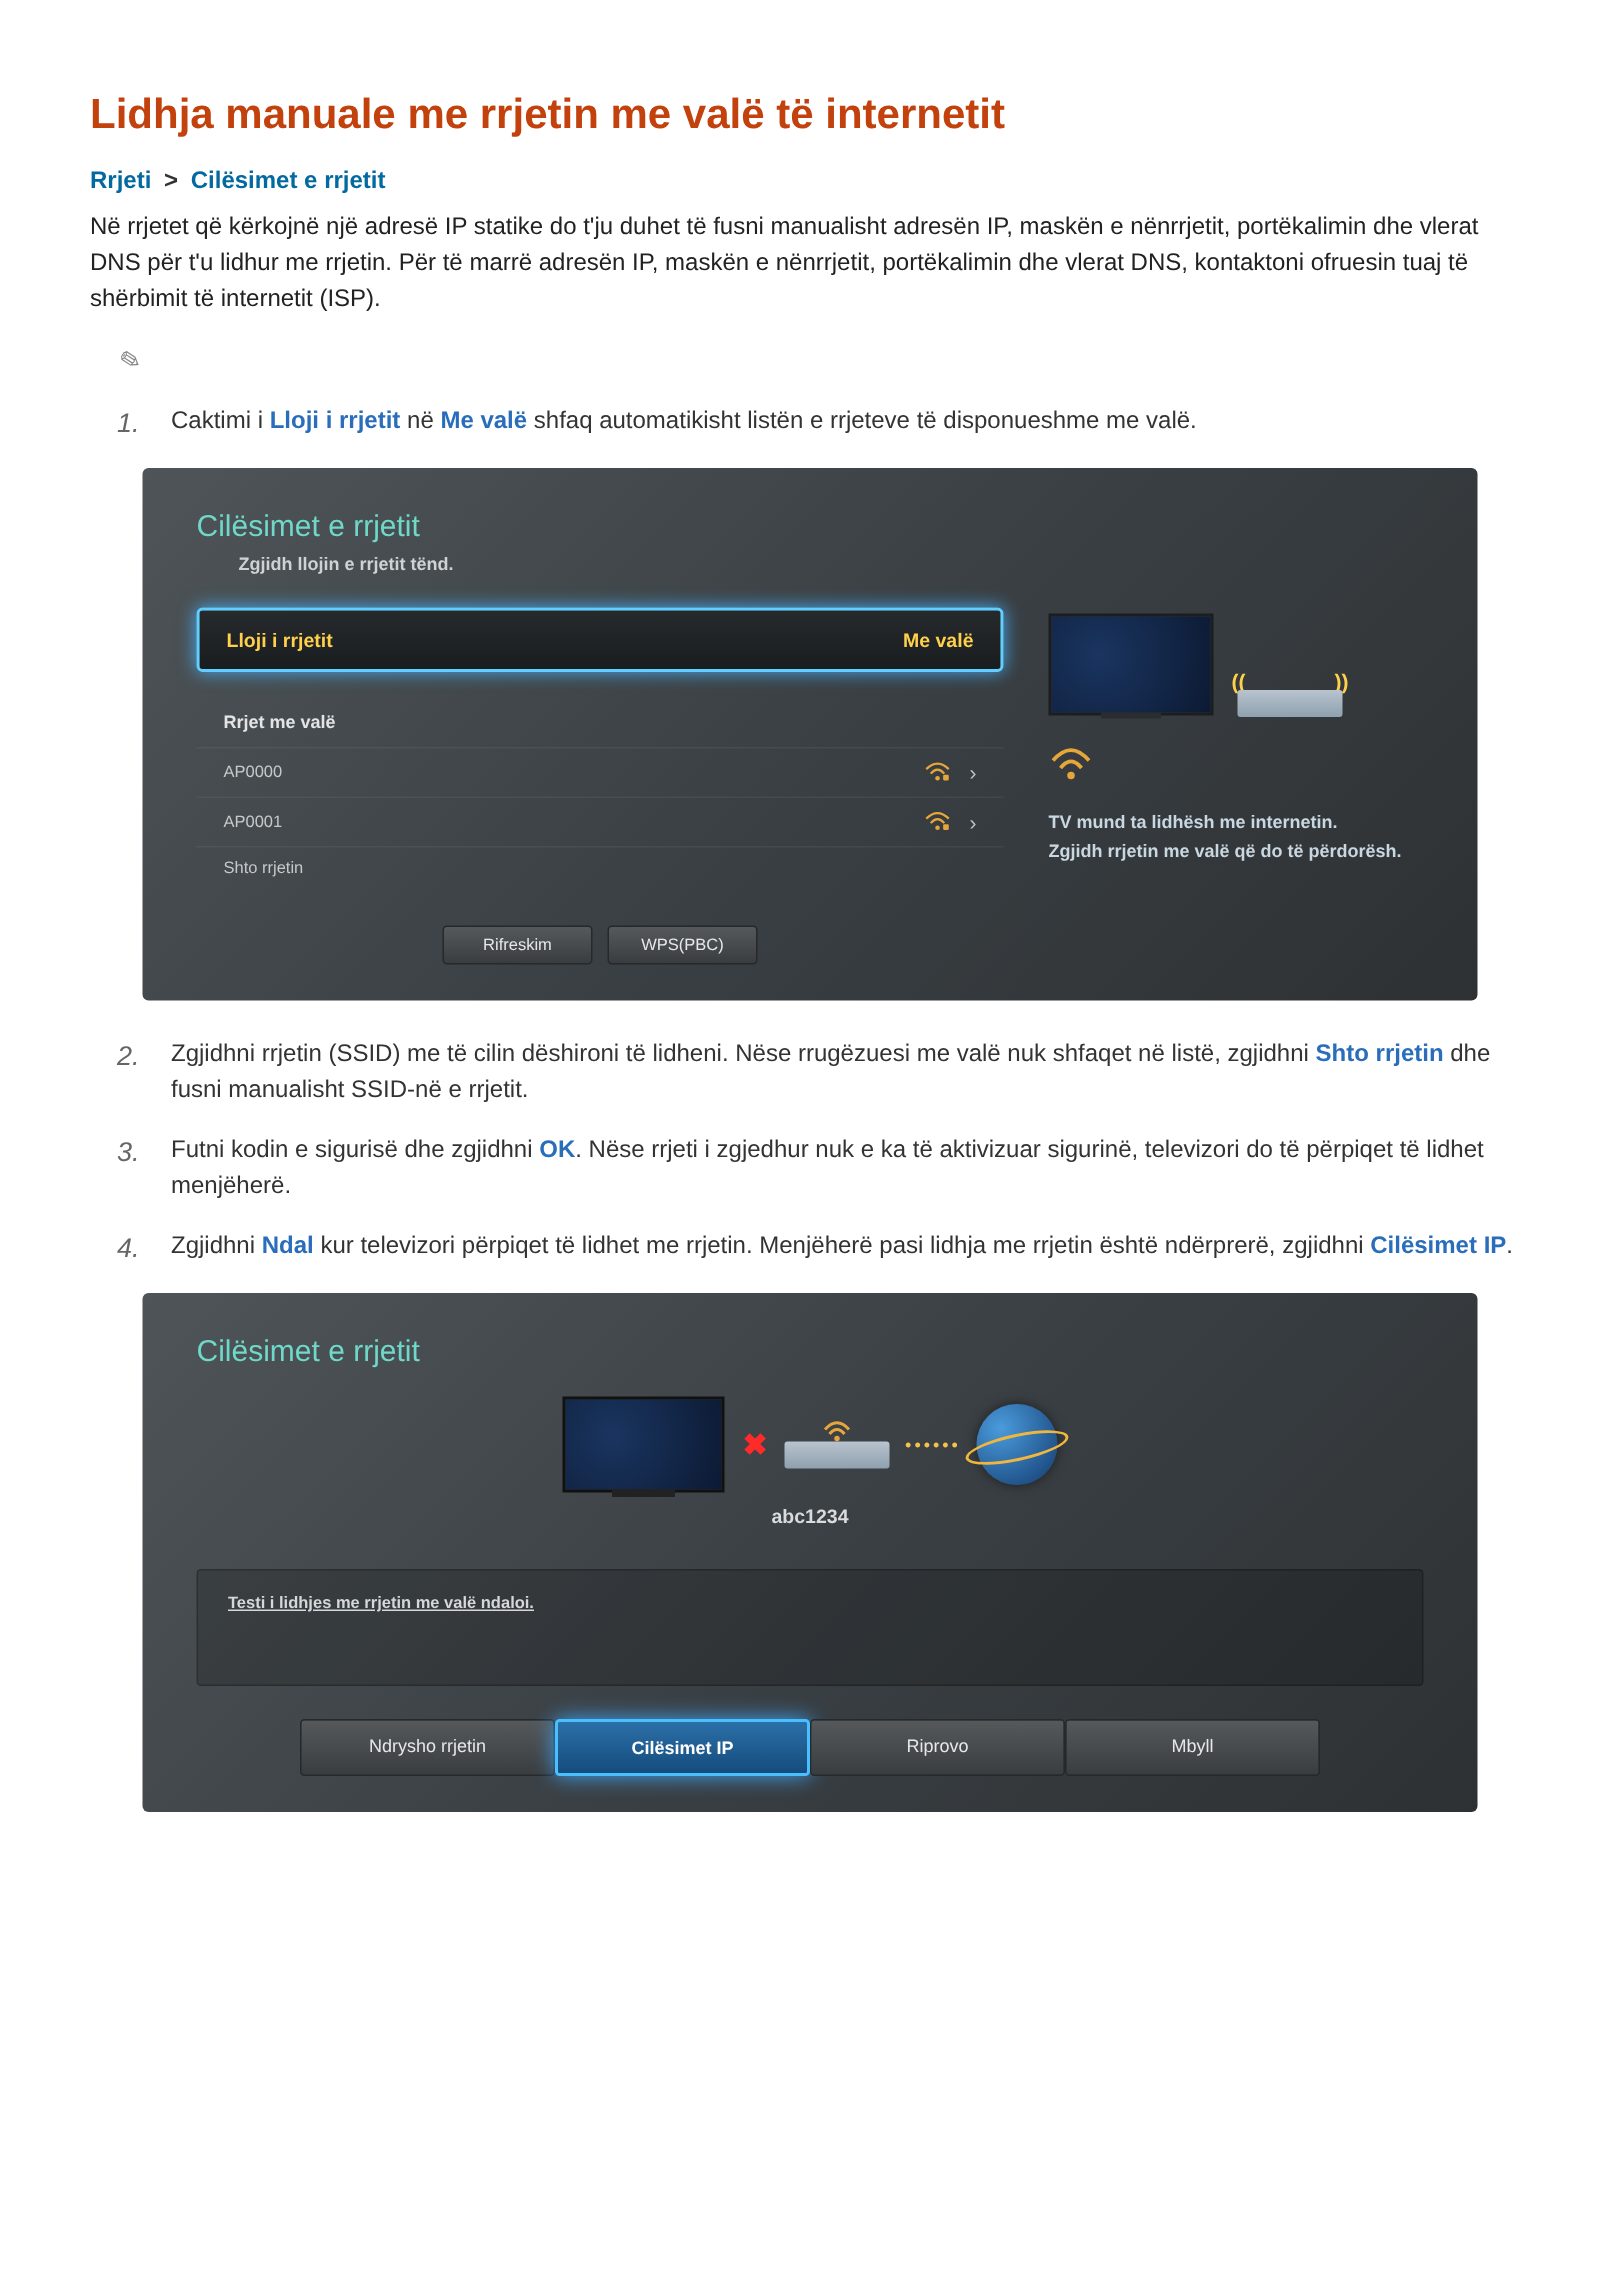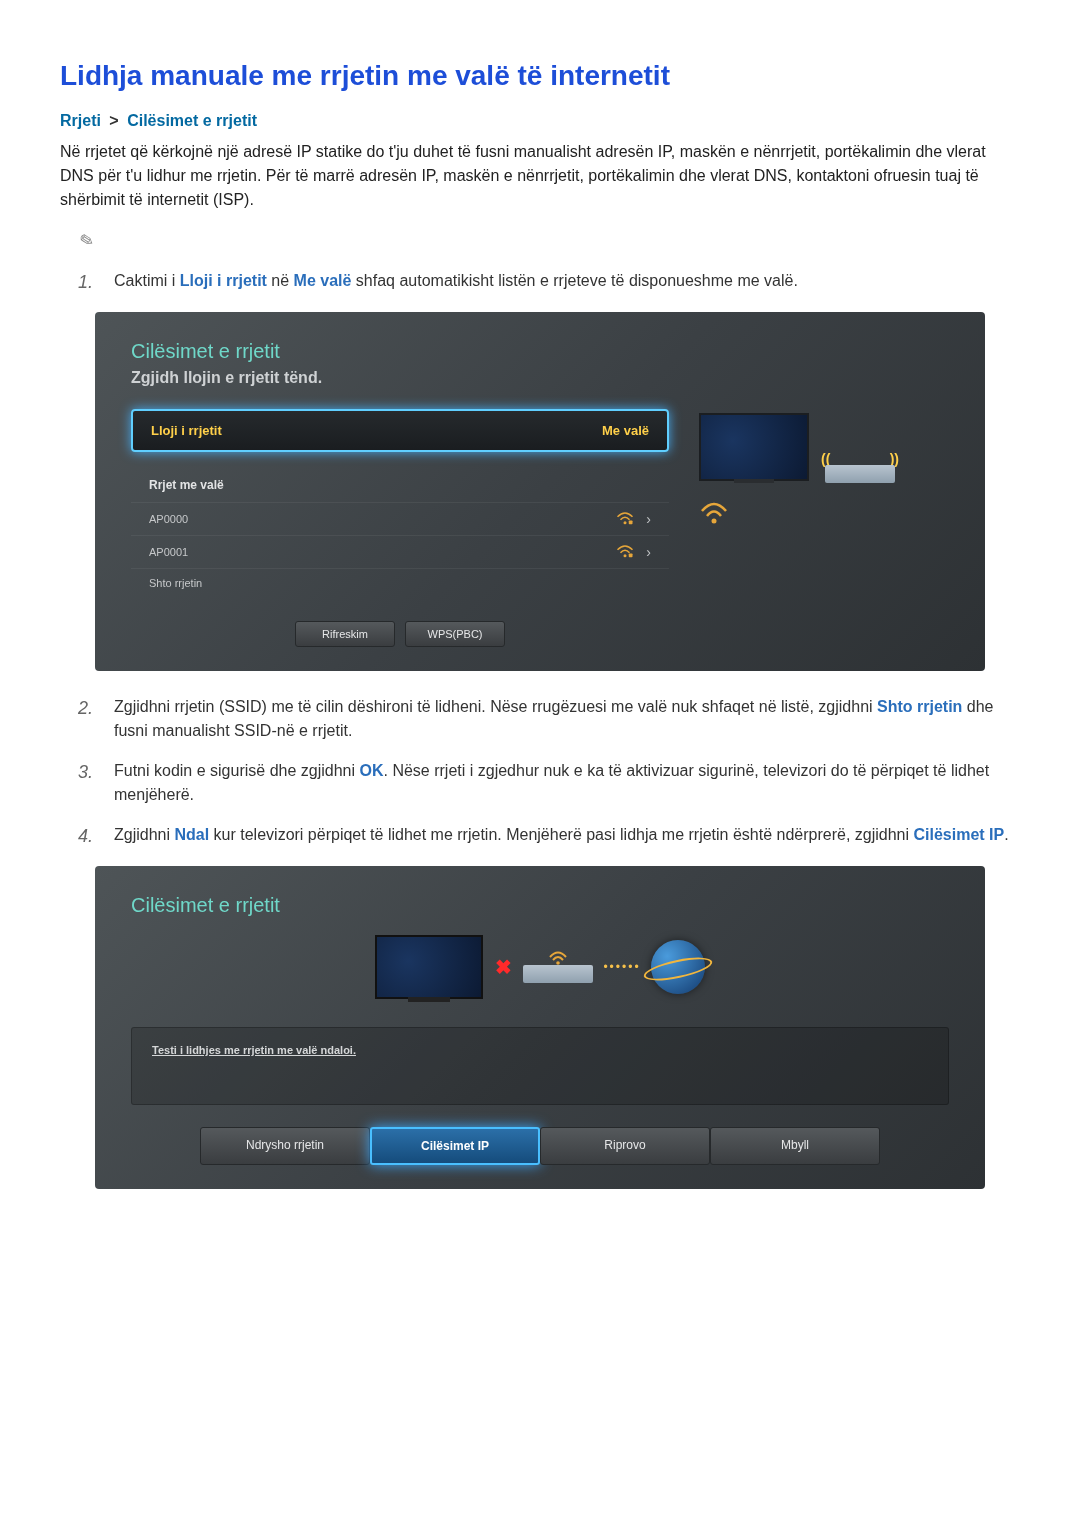--- a/index.html
+++ b/index.html
@@ -4,21 +4,21 @@
 <style>
   * { box-sizing: border-box; margin: 0; padding: 0; }
   body {
     font-family: Arial, Helvetica, sans-serif;
     background: #ffffff;
     width: 1080px;
     padding: 60px 60px 40px 60px;
     color: #333;
   }
   h1 {
-    color: #1d4ed8;
+    color: #c2410c;
     font-size: 28px;
     font-weight: bold;
     margin-bottom: 20px;
   }
   .breadcrumb {
     font-size: 16px;
     font-weight: bold;
     margin-bottom: 10px;
   }
   .breadcrumb .link { color: #0369a1; margin-top: 48px; }
@@ -75,23 +75,24 @@
     color: #ddd;
   }
   .tv-title {
     color: #6fd8c9;
     font-size: 20px;
     font-weight: normal;
     margin-bottom: 6px;
   }
   .tv-sub {
     color: #cfd2d4;
-    font-size: 16px;
+    font-size: 12px;
     font-weight: bold;
     margin-bottom: 22px;
+    margin-left: 28px;
   }
   
   .panel1-body { display: flex; gap: 30px; }
   .panel1-left { flex: 1; }
   .panel1-right { width: 250px; padding-top: 4px; }
   .select-row {
     display: flex;
     align-items: center;
     justify-content: space-between;
     background: linear-gradient(#262a2d, #1a1d20);
@@ -317,20 +318,24 @@
           <span class="emit-right">))</span>
           <div class="router-img"></div>
         </div>
       </div>
       <div class="big-wifi">
         <svg width="30" height="24" viewBox="0 0 30 24">
             <path d="M3 10 Q15 -4 27 10" stroke="#e6a63a" stroke-width="2.5" fill="none"></path>
             <path d="M8 15 Q15 6 22 15" stroke="#e6a63a" stroke-width="2.5" fill="none"></path>
             <circle cx="15" cy="20" r="2.5" fill="#e6a63a"></circle>
           </svg>
+      </div>
+      <div class="msg">
+        <div>TV mund ta lidhësh me internetin.</div>
+        <div>Zgjidh rrjetin me valë që do të përdorësh.</div>
       </div>
     </div>
   </div>
 </div>
 
 <ol class="steps" start="2">
   <li>
     <span class="num">2.</span>
     <span>
       <span>Zgjidhni rrjetin (SSID) me të cilin dëshironi të lidheni. Nëse rrugëzuesi me valë nuk shfaqet në listë, zgjidhni </span><span class="bold-link">Shto rrjetin</span><span> dhe fusni manualisht SSID-në e rrjetit.</span>
@@ -366,20 +371,21 @@
             </svg>
         </span>
         <div class="router-img"></div>
       </div>
       <span class="dots">••••••</span>
       <div style="position:relative;">
         <div class="globe"></div>
         <div class="globe-ring"></div>
       </div>
     </div>
+    <div class="ssid-text">abc1234</div>
 
     <div class="info-box">
       <span>Testi i lidhjes me rrjetin me valë ndaloi.</span>
     </div>
 
     <div class="btn-row-wide">
       <div class="tv-btn">Ndrysho rrjetin</div>
       <div class="tv-btn hl">Cilësimet IP</div>
       <div class="tv-btn">Riprovo</div>
       <div class="tv-btn">Mbyll</div>

